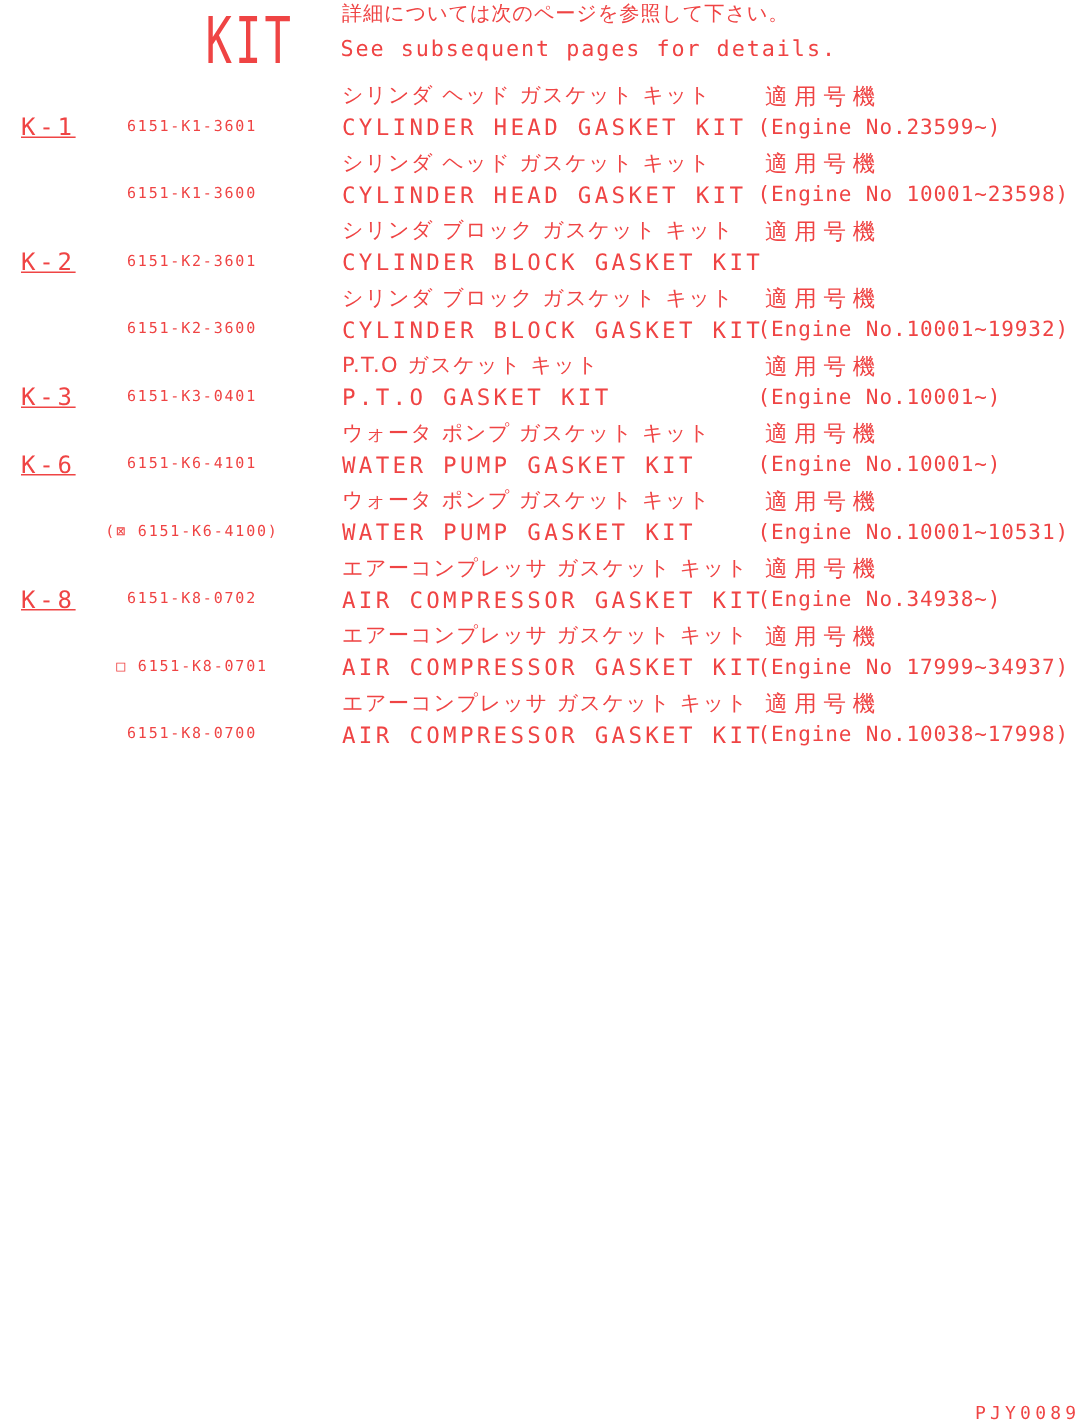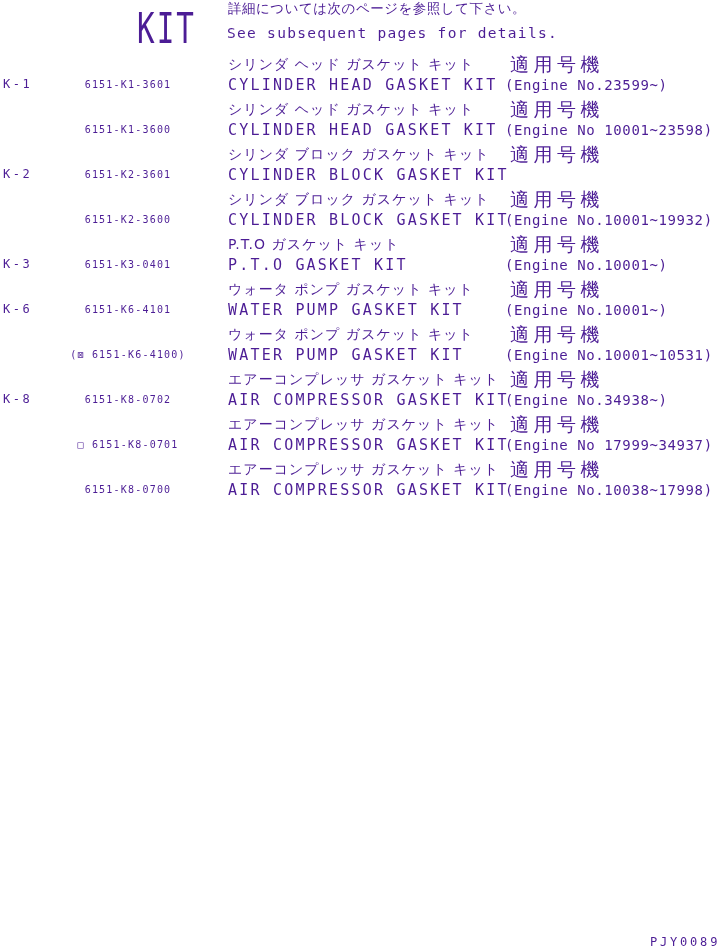--- a/index.html
+++ b/index.html
@@ -1,21 +1,21 @@
 <!DOCTYPE html>
 <html><head>
 <meta charset="utf-8">
 <style>
   html, body { margin: 0; padding: 0; background: #ffffff; }
   .page {
     position: relative;
     width: 723px;
     height: 950px;
     background: #ffffff;
-    color: #4c1d95;
+    color: #ef4444;
     overflow: hidden;
     font-family: "DejaVu Sans Mono", monospace;
   }
 
   
   .kit-title {
     position: absolute;
     left: 137px;
     top: 3px;
     font-family: "DejaVu Sans Mono", monospace;
@@ -54,25 +54,26 @@
     right: 0;
   }
   .row {
     display: grid;
     grid-template-columns: 48px 160px 297px auto;
     grid-template-rows: 20px 25px;
     height: 45px;
   }
   .ref {
     grid-row: 2; grid-column: 1;
-    padding-left: 3px;
-    font-size: 12px;
+    padding-left: 14px;
+    font-size: 16px;
     letter-spacing: 2.5px;
     line-height: 15px;
     white-space: nowrap;
+    text-decoration: underline;
   }
   .part {
     grid-row: 2; grid-column: 2;
     text-align: center;
     font-size: 10px;
     letter-spacing: 1.2px;
     line-height: 16px;
     white-space: nowrap;
   }
   .name-ja {
@@ -88,22 +89,22 @@
     grid-row: 2; grid-column: 3;
     padding-left: 20px;
     font-size: 15px;
     letter-spacing: 2.2px;
     line-height: 16px;
     white-space: nowrap;
   }
   .app-ja {
     grid-row: 1; grid-column: 4;
     padding-left: 5px;
-    font-family: Liberation Serif, serif;
-    font-size: 19px;
+    font-family: Liberation Sans, sans-serif;
+    font-size: 15px;
     letter-spacing: 4.5px;
     line-height: 15px;
     white-space: nowrap;
   }
   .app-en {
     grid-row: 2; grid-column: 4;
     font-size: 14px;
     letter-spacing: 0.6px;
     line-height: 16px;
     white-space: nowrap;

